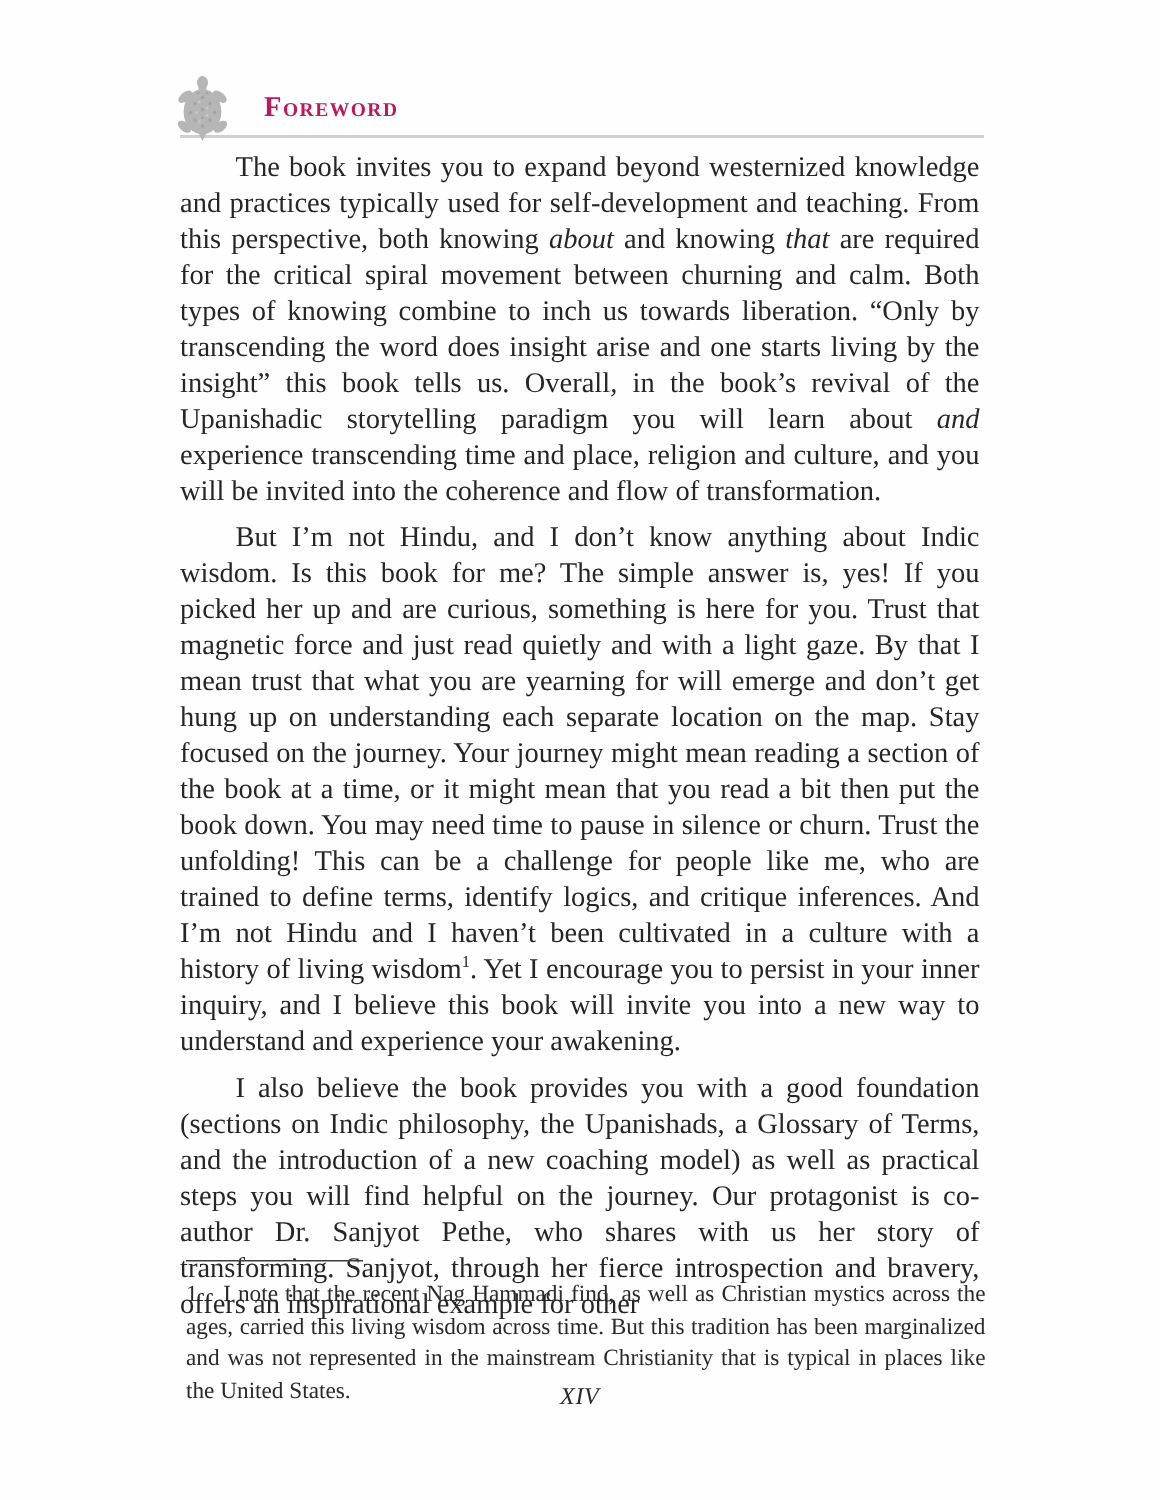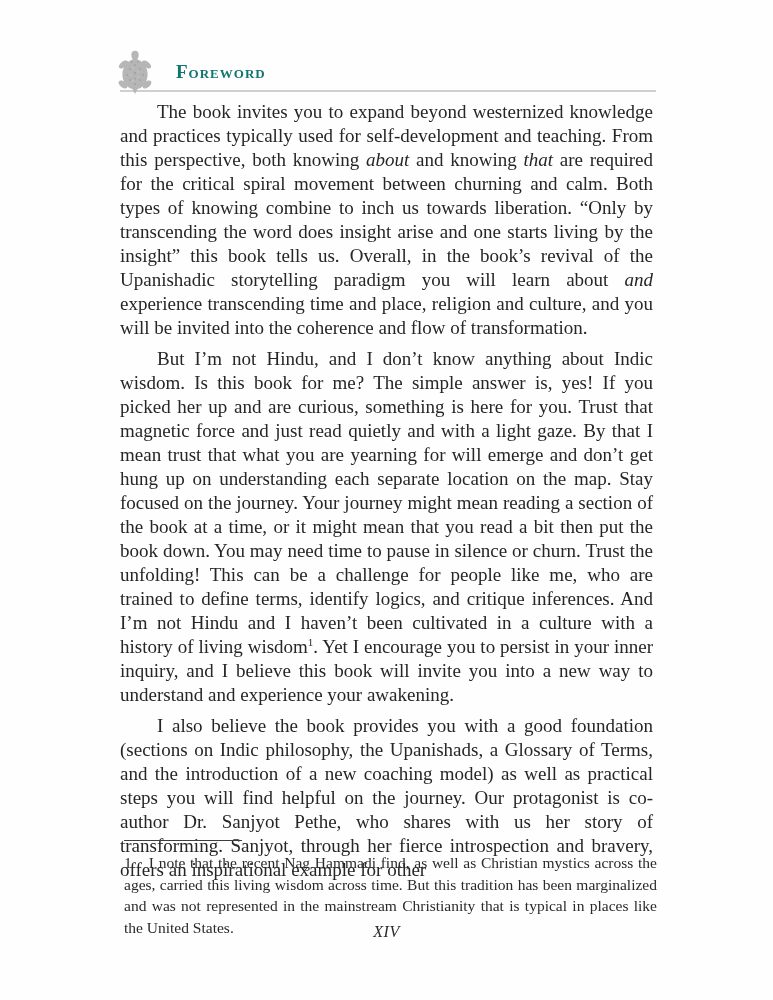--- a/index.html
+++ b/index.html
@@ -32,21 +32,21 @@
     line-height: 0;
   }
   .fw-title {
     position: absolute;
     left: 56px;
     bottom: 7px;
     font-size: 19px;
     font-weight: 600;
     font-variant: small-caps;
     letter-spacing: 1px;
-    color: #0f766e;
+    color: #be185d;
     white-space: nowrap;
     margin-top: 40px;
   }
   
   .body-text {
     position: absolute;
     top: 100px;
     left: 120px;
     width: 533px;
     text-align: justify;

